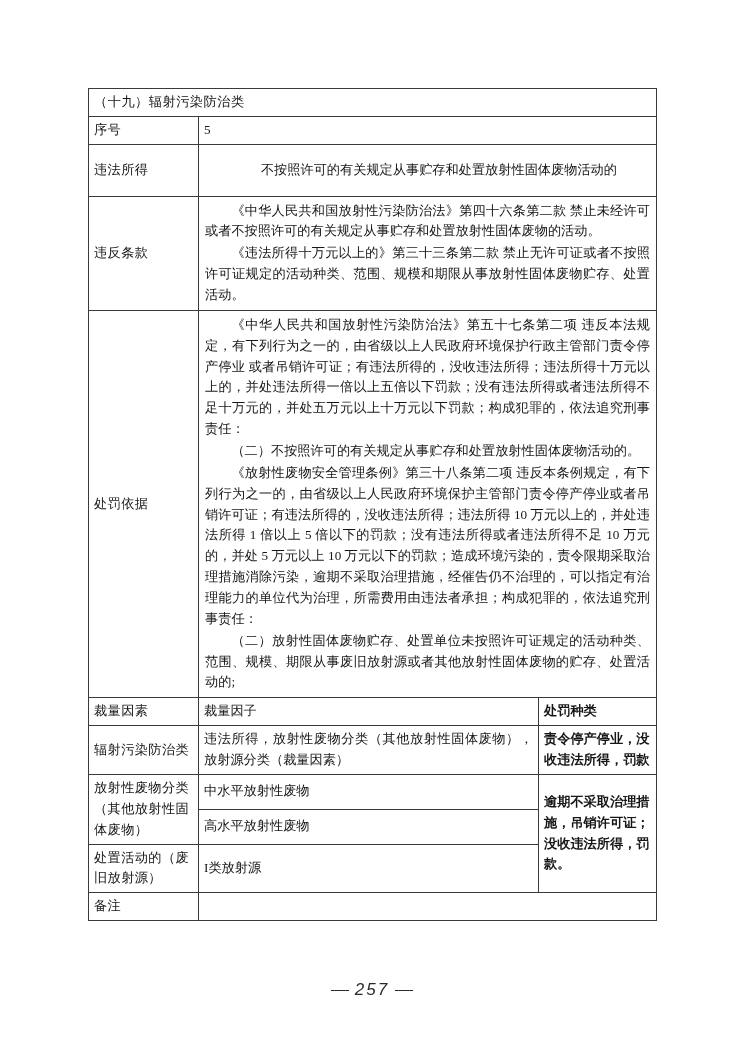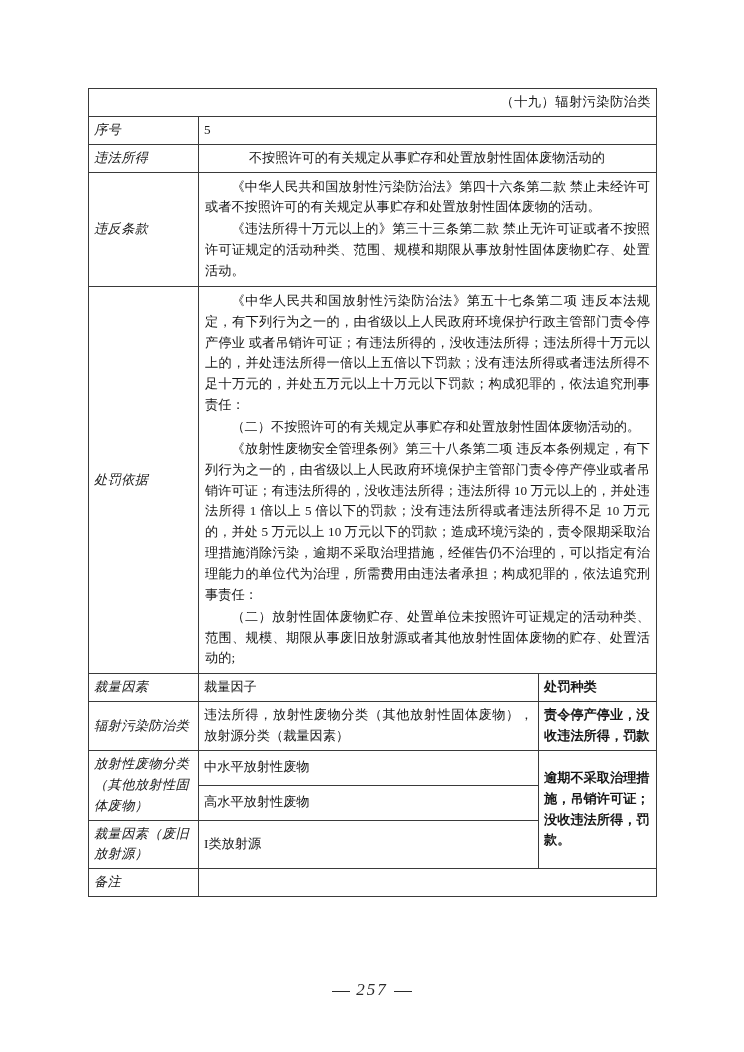--- a/index.html
+++ b/index.html
@@ -44,45 +44,44 @@
 
   
   col.c1 { width: 110px; }
   col.c2 { width: 340px; }
   col.c3 { width: 118px; }
 
   .label-cell {
     text-align: left;
     padding-left: 7px;
     letter-spacing: 0.4px;
-    font-style: italic;
   }
 
   .title-cell {
-    text-align: right;
+    text-align: left;
     padding-left: 14px;
     padding-top: 4px;
     padding-bottom: 4px;
     letter-spacing: 0.5px;
   }
 
   .body-cell {
     text-align: justify;
     text-justify: inter-ideograph;
     padding-left: 8px;
     padding-right: 8px;
   }
 
   .indent-para {
     text-indent: 2em;
     margin: 1px;
   }
 
   .right-indent {
-    margin: 0;
+    margin: 12px;
     text-indent: 3.4em;
   }
 
   .kind-cell {
     text-align: left;
     padding-left: 8px;
     padding-right: 6px;
     line-height: 1.55;
     font-weight: bold;
   }
@@ -91,21 +90,21 @@
 
   .footer {
     position: absolute;
     left: 0;
     top: 980px;
     width: 744px;
     text-align: center;
     font-size: 16px;
     letter-spacing: 2px;
     color: #2a2a2a;
-    font-family: Liberation Serif, serif;
+    font-family: Liberation Sans, sans-serif;
   }
   .footer .pg-num {
     font-style: italic;
     padding: 0 6px;
     font-size: 17px;
   }
   .footer .dash {
     display: inline-block;
     width: 18px;
     border-top: 1.4px solid #2a2a2a;
@@ -175,21 +174,21 @@
         <td class="label-cell" rowspan="2">放射性废物分类（其他放射性固体废物）</td>
         <td class="body-cell">中水平放射性废物</td>
         <td class="kind-cell" rowspan="3">逾期不采取治理措施，吊销许可证；没收违法所得，罚款。</td>
       </tr>
 
       <tr>
         <td class="body-cell">高水平放射性废物</td>
       </tr>
 
       <tr>
-        <td class="label-cell">裁量因素（废旧放射源）</td>
+        <td class="label-cell">处置活动的（废旧放射源）</td>
         <td class="body-cell">I类放射源</td>
       </tr>
 
       <tr class="tall">
         <td class="label-cell">备注</td>
         <td class="body-cell" colspan="2"></td>
       </tr>
 
     </tbody>
   </table>

